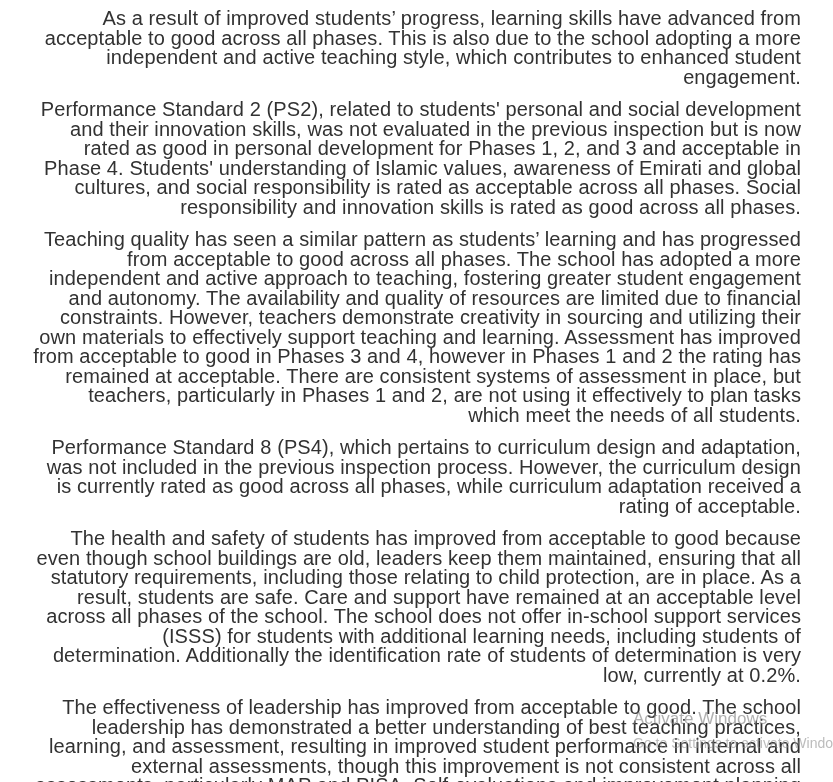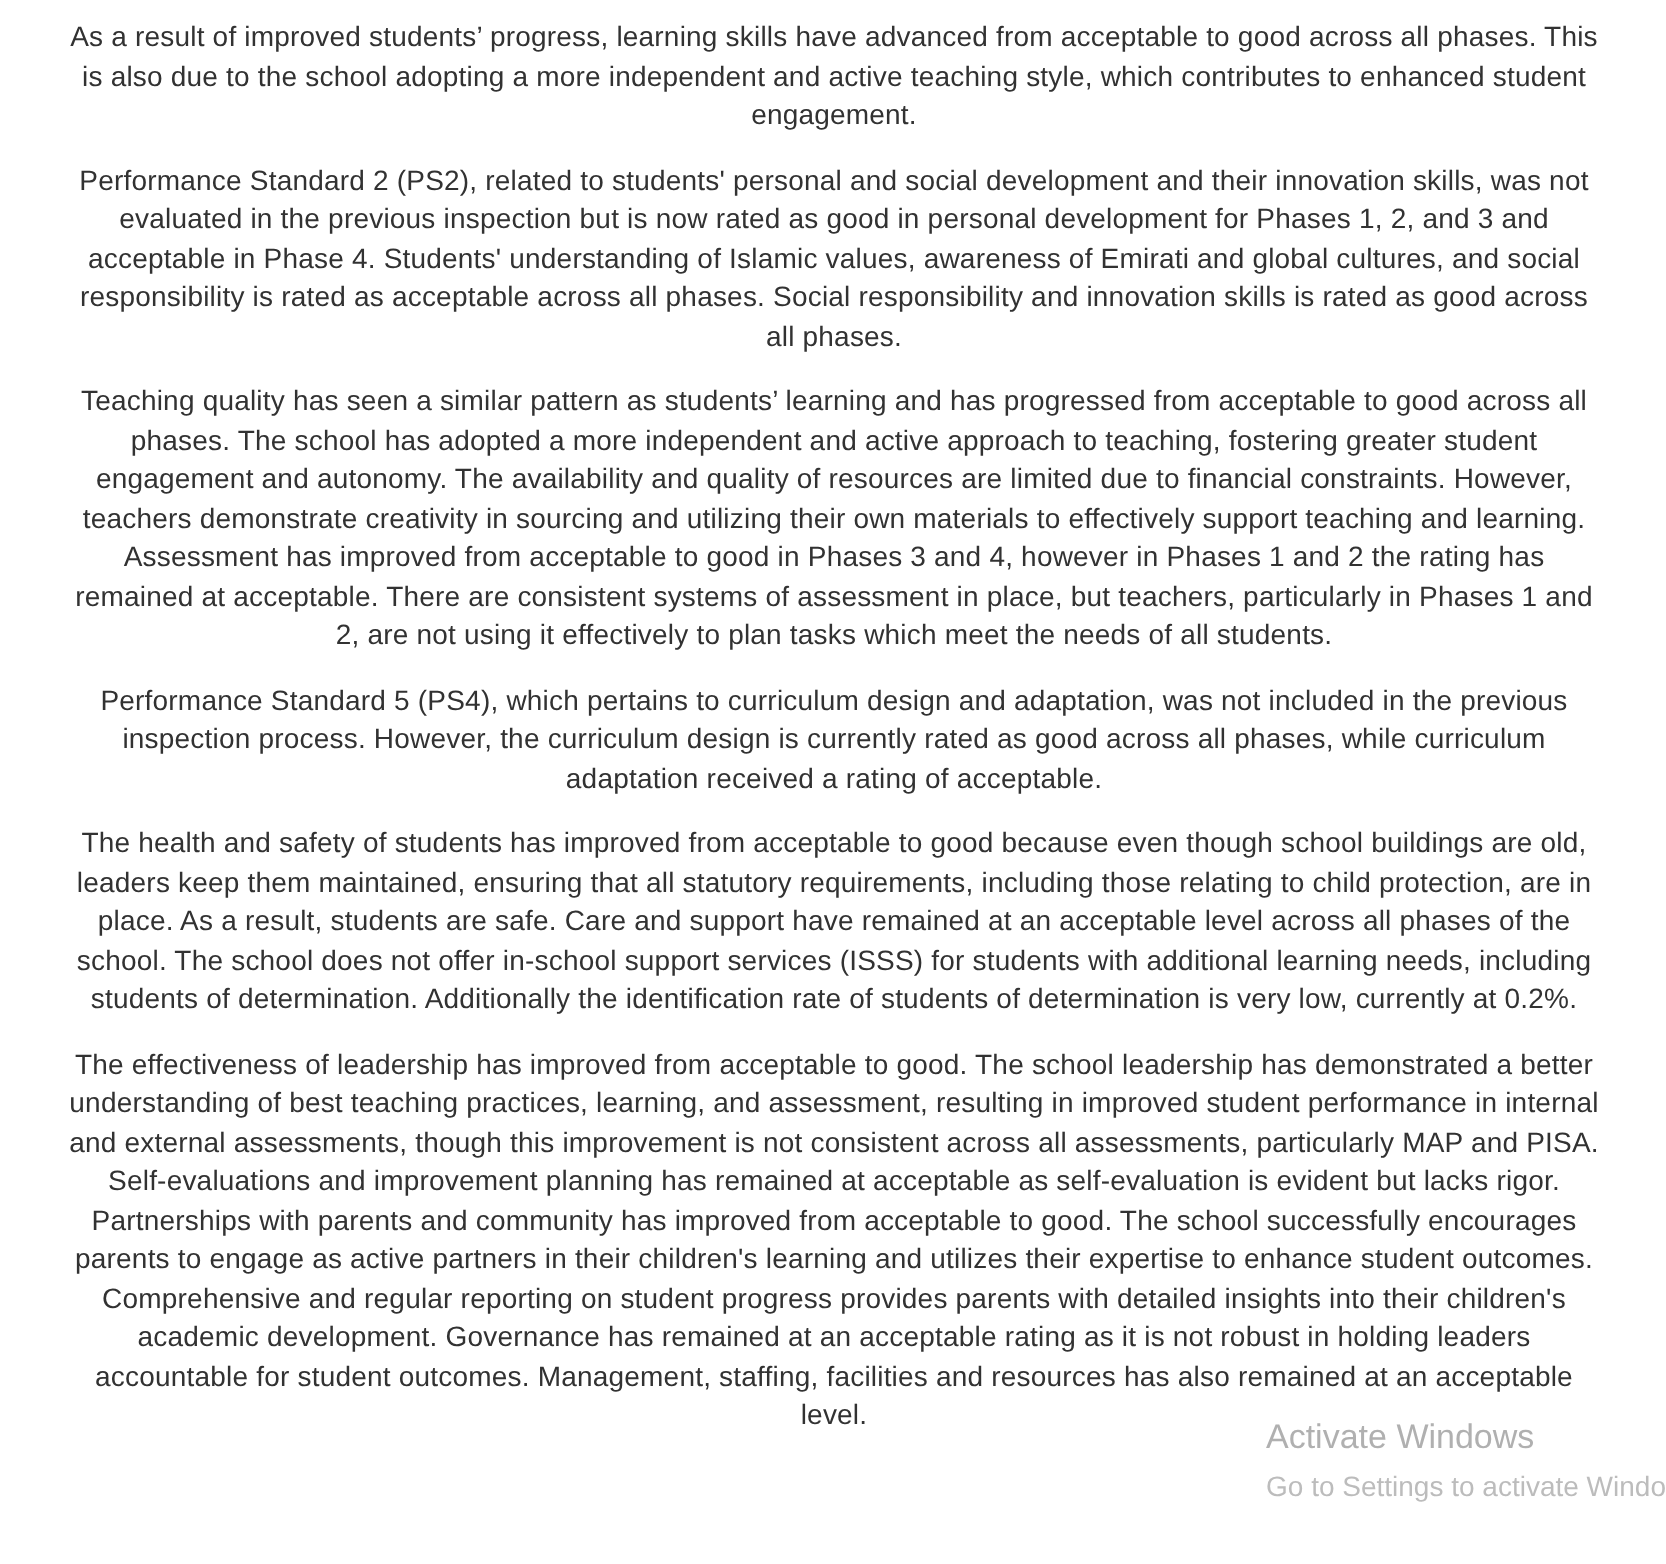--- a/index.html
+++ b/index.html
@@ -13,25 +13,25 @@
       position: relative;
       background: #ffffff;
       font-family: "Liberation Sans", sans-serif;
     }
     .page {
       padding: 9px 32px 0 33px;
       width: 768px;
     }
     .para {
       margin: 0 0 13px 0;
-      font-size: 14px;
+      font-size: 20px;
       line-height: 19.5px;
       letter-spacing: 0.1px;
       color: #323232;
-      text-align: center;
+      text-align: right;
     }
     .watermark {
       position: absolute;
       left: 633px;
       top: 709px;
       z-index: 10;
       pointer-events: none;
       white-space: nowrap;
     }
     .wm-line1 {
@@ -46,21 +46,21 @@
       color: rgba(140, 140, 140, 0.58);
     }
   </style>
 </head>
 <body>
 
 <main class="page">
   <p class="para">As a result of improved students’ progress, learning skills have advanced from acceptable to good across all phases. This is also due to the school adopting a more independent and active teaching style, which contributes to enhanced student engagement.</p>
   <p class="para">Performance Standard 2 (PS2), related to students' personal and social development and their innovation skills, was not evaluated in the previous inspection but is now rated as good in personal development for Phases 1, 2, and 3 and acceptable in Phase 4. Students' understanding of Islamic values, awareness of Emirati and global cultures, and social responsibility is rated as acceptable across all phases. Social responsibility and innovation skills is rated as good across all phases.</p>
   <p class="para">Teaching quality has seen a similar pattern as students’ learning and has progressed from acceptable to good across all phases. The school has adopted a more independent and active approach to teaching, fostering greater student engagement and autonomy. The availability and quality of resources are limited due to financial constraints. However, teachers demonstrate creativity in sourcing and utilizing their own materials to effectively support teaching and learning. Assessment has improved from acceptable to good in Phases 3 and 4, however in Phases 1 and 2 the rating has remained at acceptable. There are consistent systems of assessment in place, but teachers, particularly in Phases 1 and 2, are not using it effectively to plan tasks which meet the needs of all students.</p>
-  <p class="para">Performance Standard 5 (PS4), which pertains to curriculum design and adaptation, was not included in the previous inspection process. However, the curriculum design is currently rated as good across all phases, while curriculum adaptation received a rating of acceptable.</p>
+  <p class="para">Performance Standard 8 (PS4), which pertains to curriculum design and adaptation, was not included in the previous inspection process. However, the curriculum design is currently rated as good across all phases, while curriculum adaptation received a rating of acceptable.</p>
   <p class="para">The health and safety of students has improved from acceptable to good because even though school buildings are old, leaders keep them maintained, ensuring that all statutory requirements, including those relating to child protection, are in place. As a result, students are safe. Care and support have remained at an acceptable level across all phases of the school. The school does not offer in-school support services (ISSS) for students with additional learning needs, including students of determination. Additionally the identification rate of students of determination is very low, currently at 0.2%.</p>
   <p class="para">The effectiveness of leadership has improved from acceptable to good. The school leadership has demonstrated a better understanding of best teaching practices, learning, and assessment, resulting in improved student performance in internal and external assessments, though this improvement is not consistent across all assessments, particularly MAP and PISA. Self-evaluations and improvement planning has remained at acceptable as self-evaluation is evident but lacks rigor. Partnerships with parents and community has improved from acceptable to good. The school successfully encourages parents to engage as active partners in their children's learning and utilizes their expertise to enhance student outcomes. Comprehensive and regular reporting on student progress provides parents with detailed insights into their children's academic development. Governance has remained at an acceptable rating as it is not robust in holding leaders accountable for student outcomes. Management, staffing, facilities and resources has also remained at an acceptable level.</p>
 </main>
 
 <div class="watermark">
   <div class="wm-line1">Activate Windows</div>
   <div class="wm-line2">Go to Settings to activate Windows</div>
 </div>
 
 </body></html>

